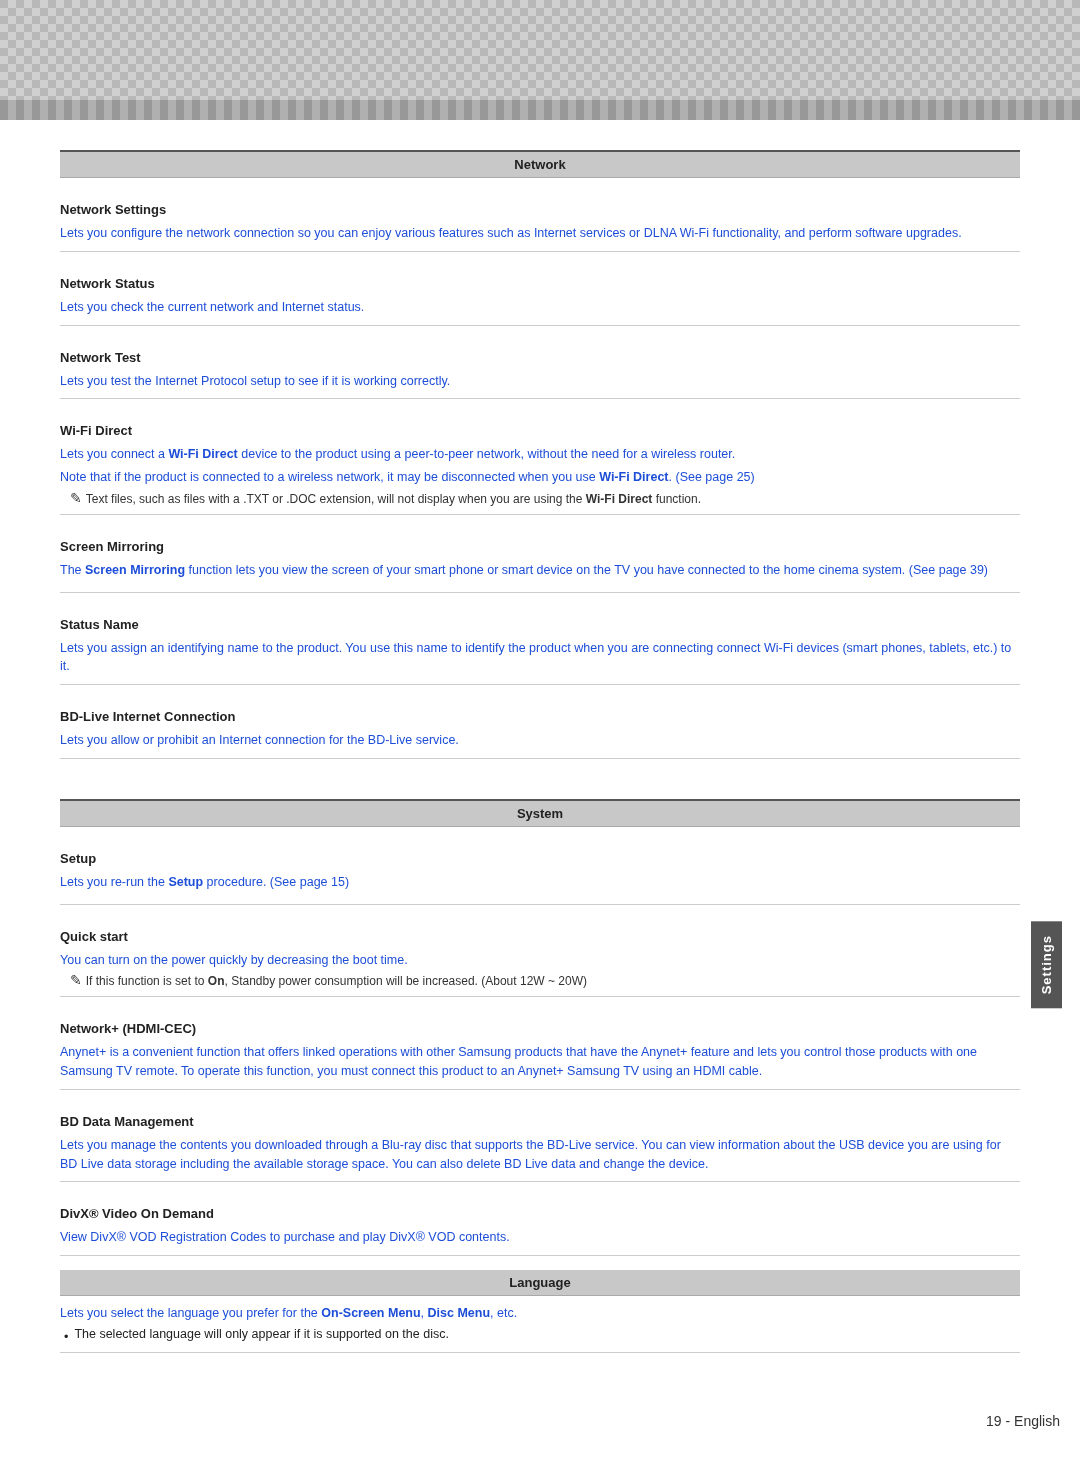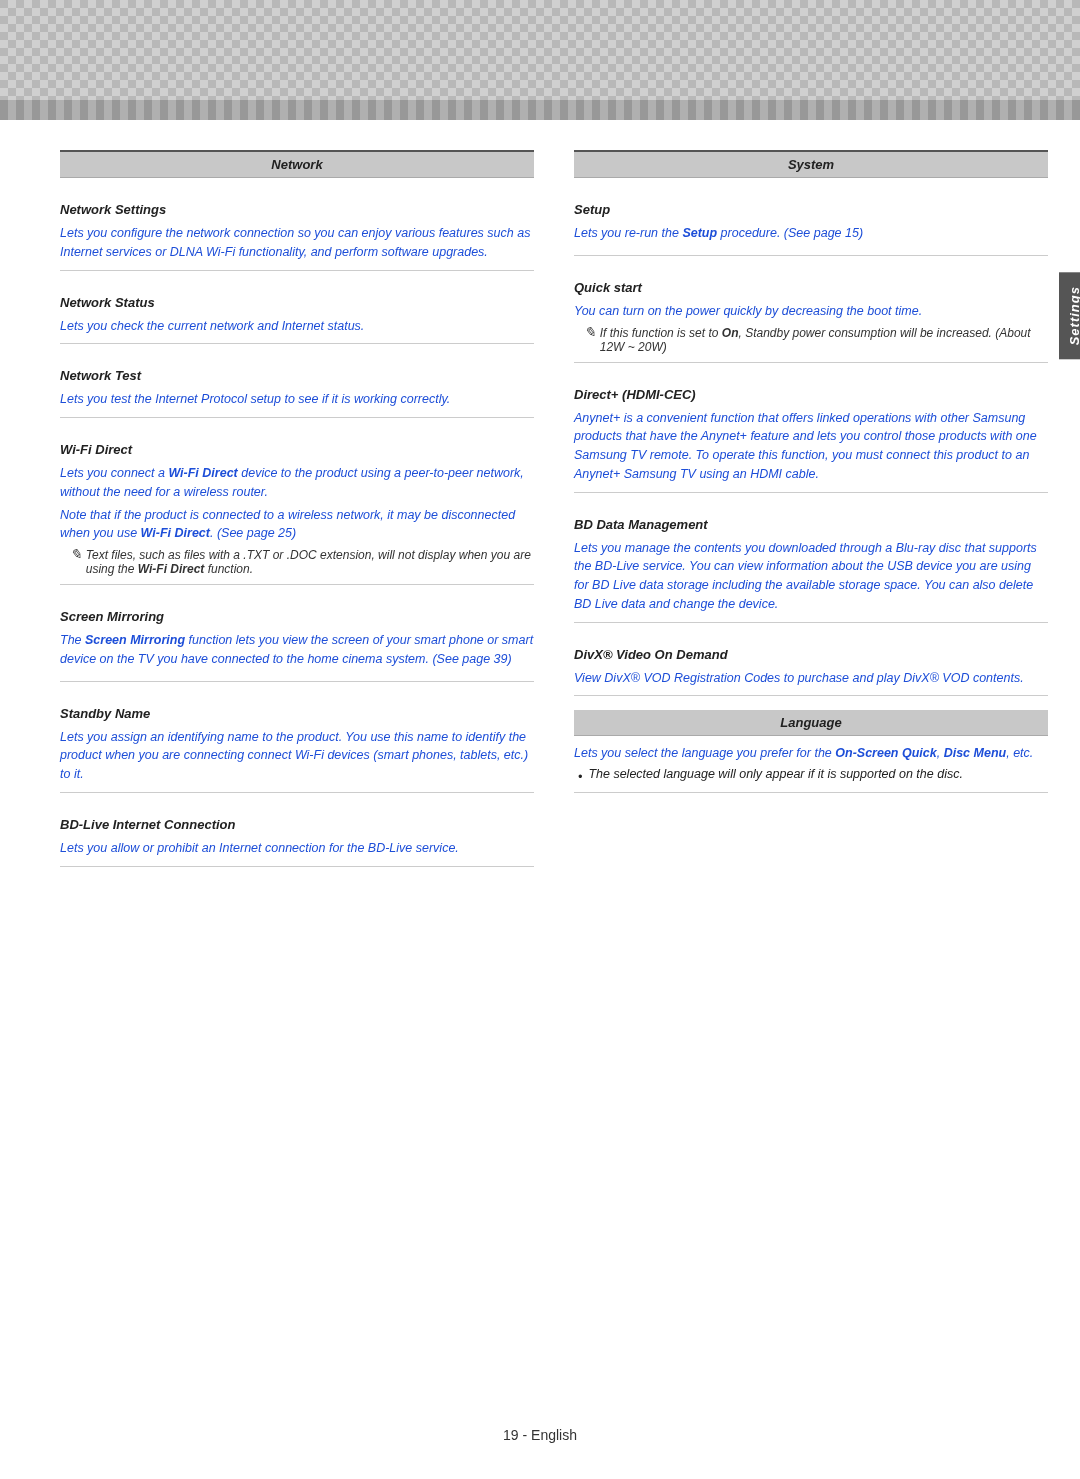--- a/index.html
+++ b/index.html
@@ -19,24 +19,24 @@
       width: 100%;
       height: 120px;
       background: #d0d0d0;
       overflow: hidden;
       position: relative;
     }
 
     
     .main-content {
       display: flex;
-      padding: 30px 32px 60px 60px;
+      flex-direction: column;
+      padding: 30px 60px 60px 60px;
       gap: 40px;
       position: relative;
-      font-style: italic;
     }
 
     
     .left-column {
       flex: 1;
       border-top: 2px solid #555;
     }
 
     
     .right-column {
@@ -123,26 +123,26 @@
       transform: rotate(180deg);
       padding: 14px 8px;
       font-size: 13px;
       font-weight: bold;
       letter-spacing: 1px;
       z-index: 10;
     }
 
     
     .footer {
-      text-align: center;
+      text-align: right;
       padding: 20px;
       font-size: 14px;
       color: #333;
       position: absolute;
-      bottom: 16px;
+      bottom: 30px;
       width: 100%;
     }
 
     strong {
       font-weight: bold;
     }
   </style>
 </head>
 <body>
 
@@ -204,21 +204,21 @@
     </div>
 
     <div class="subsection">
       <span class="subsection-title">Screen Mirroring</span>
       <div class="subsection-body">
         <p>The <strong>Screen Mirroring</strong> function lets you view the screen of your smart phone or smart device on the TV you have connected to the home cinema system. (See page 39)</p>
       </div>
     </div>
 
     <div class="subsection">
-      <span class="subsection-title">Standby Name</span>
+      <span class="subsection-title">Status Name</span>
       <div class="subsection-body">Lets you assign an identifying name to the product. You use this name to identify the product when you are connecting connect Wi-Fi devices (smart phones, tablets, etc.) to it.</div>
     </div>
 
     <div class="subsection">
       <span class="subsection-title">BD-Live Internet Connection</span>
       <div class="subsection-body">Lets you allow or prohibit an Internet connection for the BD-Live service.</div>
     </div>
 
   </div>
 
@@ -236,39 +236,39 @@
     <div class="subsection">
       <span class="subsection-title">Quick start</span>
       <div class="subsection-body">You can turn on the power quickly by decreasing the boot time.</div>
       <div class="note">
         <span class="note-icon">✎</span>
         <span>If this function is set to <strong>On</strong>, Standby power consumption will be increased. (About 12W ~ 20W)</span>
       </div>
     </div>
 
     <div class="subsection">
-      <span class="subsection-title">Direct+ (HDMI-CEC)</span>
+      <span class="subsection-title">Network+ (HDMI-CEC)</span>
       <div class="subsection-body">Anynet+ is a convenient function that offers linked operations with other Samsung products that have the Anynet+ feature and lets you control those products with one Samsung TV remote. To operate this function, you must connect this product to an Anynet+ Samsung TV using an HDMI cable.</div>
     </div>
 
     <div class="subsection">
       <span class="subsection-title">BD Data Management</span>
       <div class="subsection-body">Lets you manage the contents you downloaded through a Blu-ray disc that supports the BD-Live service. You can view information about the USB device you are using for BD Live data storage including the available storage space. You can also delete BD Live data and change the device.</div>
     </div>
 
     <div class="subsection">
       <span class="subsection-title">DivX® Video On Demand</span>
       <div class="subsection-body">View DivX® VOD Registration Codes to purchase and play DivX® VOD contents.</div>
     </div>
 
     <div class="section-header" style="margin-top: 14px;">Language</div>
 
     <div class="subsection">
       <div class="subsection-body">
-        <p>Lets you select the language you prefer for the <strong>On-Screen Quick</strong>, <strong>Disc Menu</strong>, etc.</p>
+        <p>Lets you select the language you prefer for the <strong>On-Screen Menu</strong>, <strong>Disc Menu</strong>, etc.</p>
       </div>
       <div class="bullet-item">
         <span class="bullet-dot">•</span>
         <span>The selected language will only appear if it is supported on the disc.</span>
       </div>
     </div>
 
     <div class="settings-tab">Settings</div>
 
   </div>

